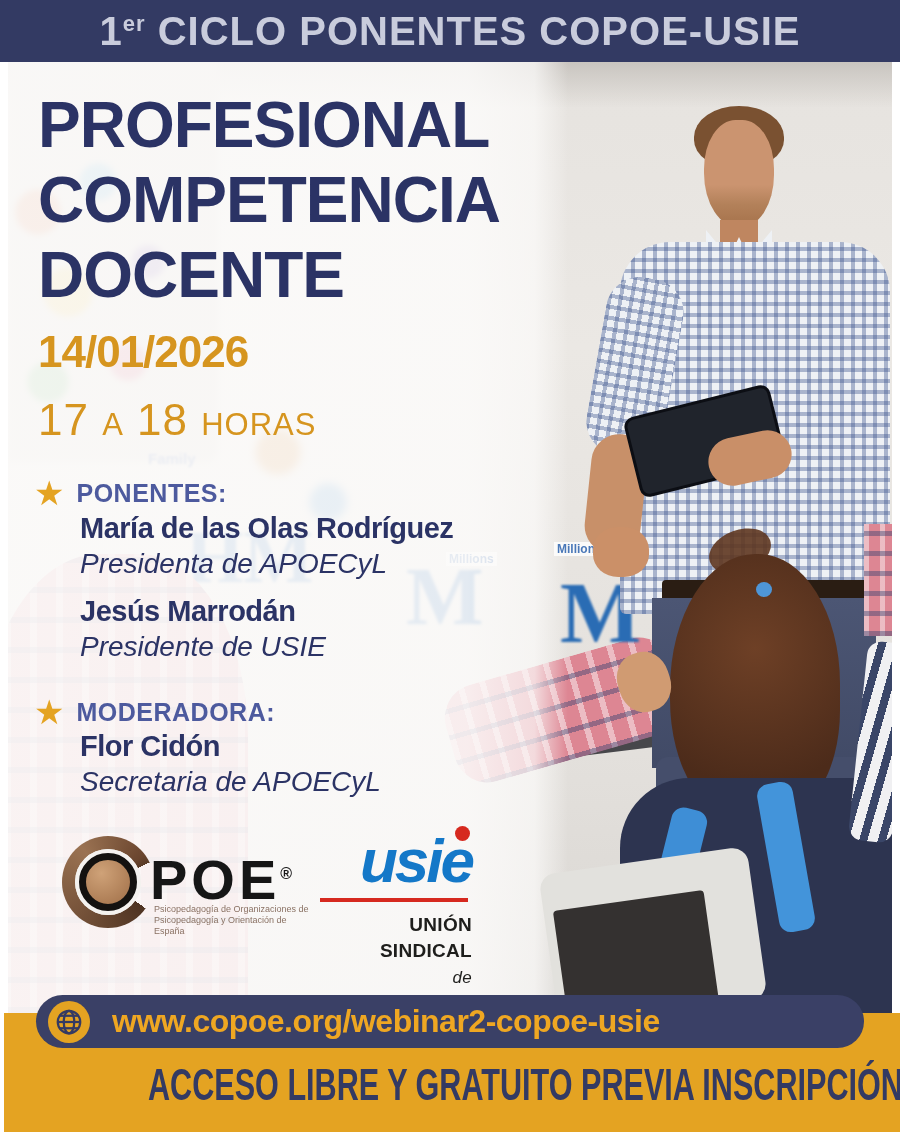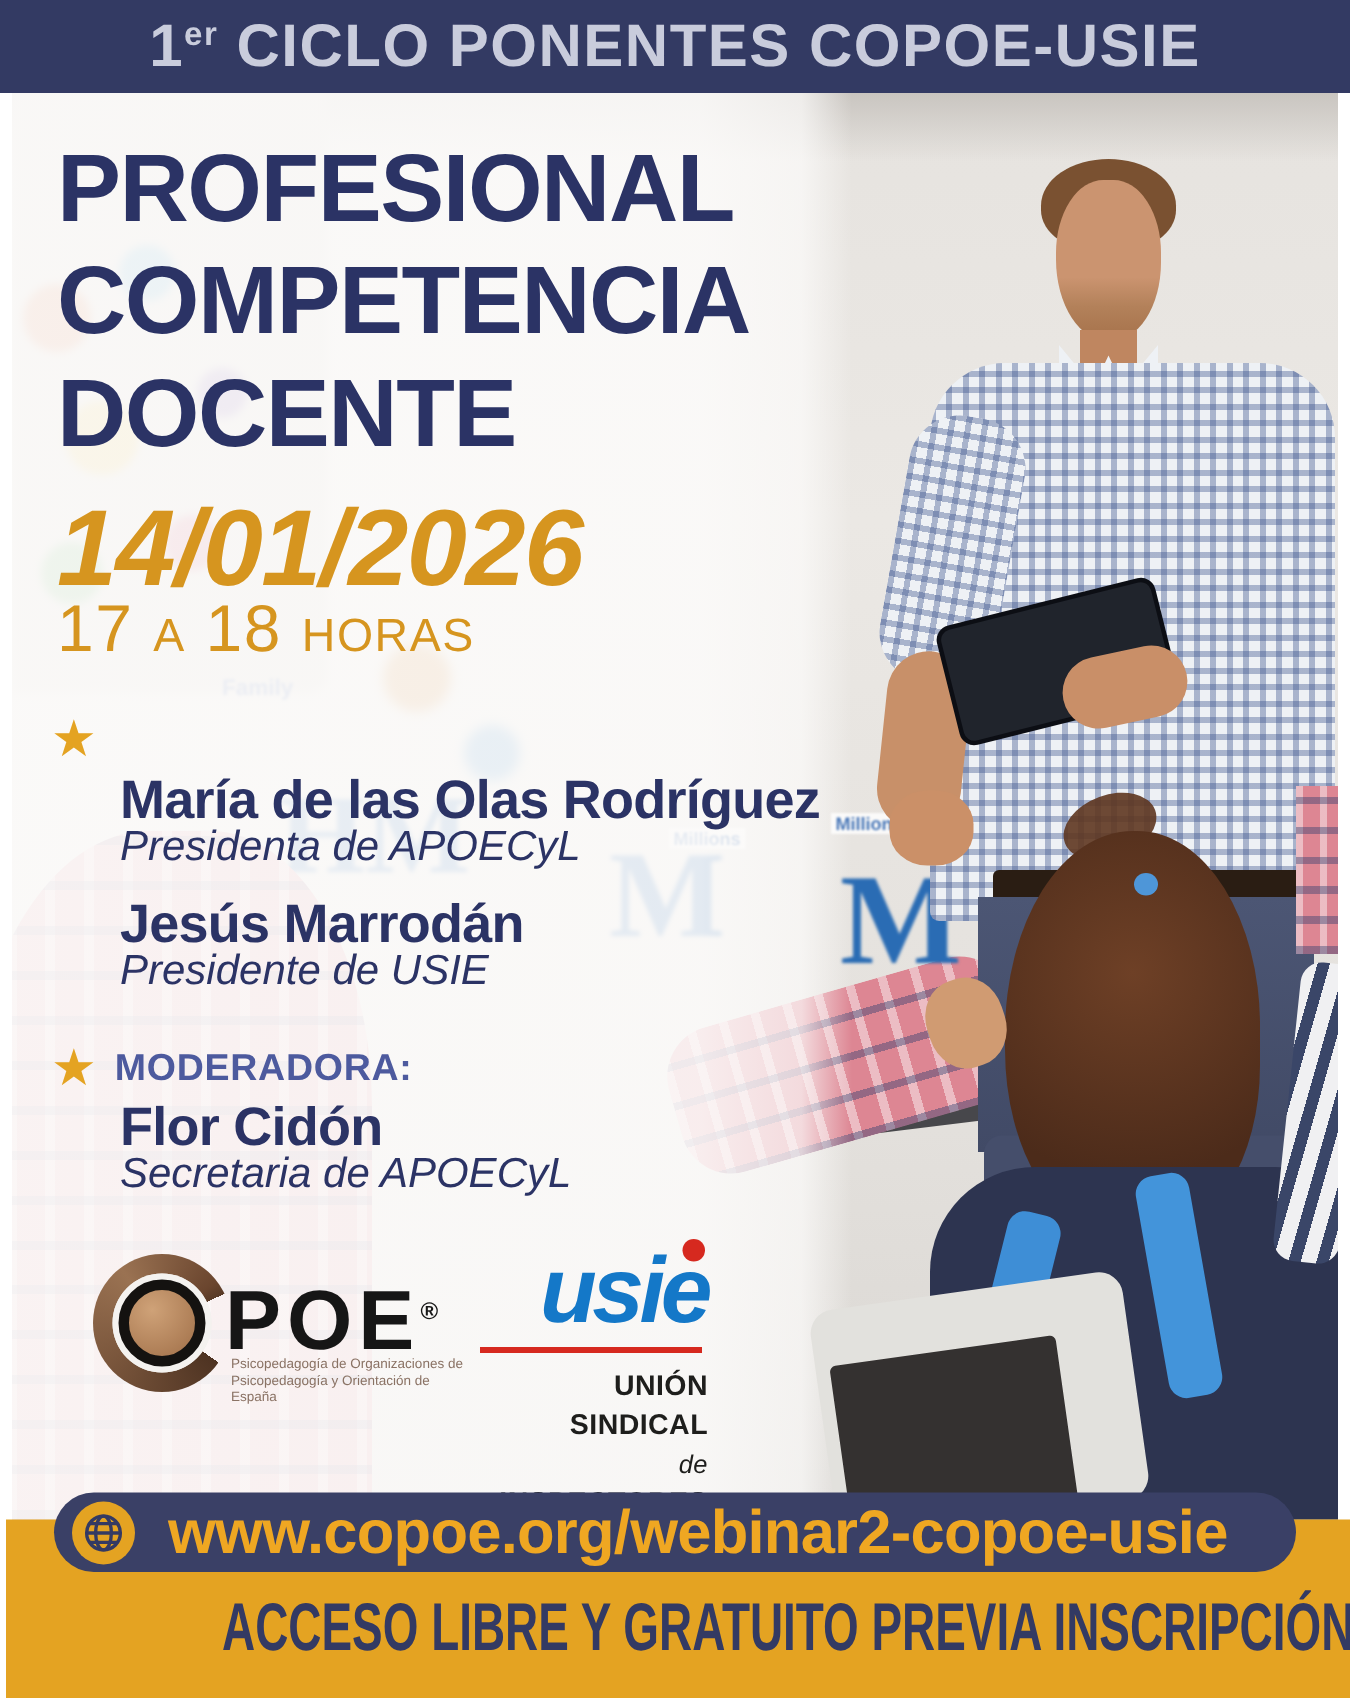--- a/index.html
+++ b/index.html
@@ -101,27 +101,27 @@
                  repeating-linear-gradient(90deg,rgba(255,255,255,.45) 0 5px,transparent 5px 16px),#dd8693;}
   .sleeve-hand{left:610px;top:590px;width:52px;height:60px;border-radius:45%;transform:rotate(-18deg);background:#d09b72;}
 
   
   .content{position:absolute;left:0;top:62px;width:900px;height:951px;pointer-events:none;}
   .content>*{pointer-events:auto;}
   .title{position:absolute;left:38px;top:26px;margin:0;color:var(--navy-text,#2b3365);
          font-size:64px;font-weight:700;line-height:75px;letter-spacing:-1px;}
   .title span{display:block;}
   .date{position:absolute;left:38px;top:268px;color:var(--orange-date,#d6951f);
-        font-size:72px;font-weight:700;letter-spacing:-1px;line-height:1;font-style:italic;}
+        font-size:44px;font-weight:700;letter-spacing:-1px;line-height:1;}
   .time{position:absolute;left:38px;top:336px;color:var(--orange-date,#d6951f);
         font-size:44px;font-weight:500;font-variant:small-caps;letter-spacing:1px;line-height:1;}
   .sec-label{position:absolute;display:flex;align-items:center;gap:12px;}
   .star{font-size:34px;color:var(--orange,#e4a322);line-height:1;}
   .sec-label .lbl{font-size:25px;font-weight:700;letter-spacing:.5px;color:var(--label-blue,#4d5a9e);}
-  .p-name{position:absolute;left:80px;font-size:36px;font-weight:700;letter-spacing:-.5px;color:var(--navy-text,#2c3468);}
+  .p-name{position:absolute;left:80px;font-size:29px;font-weight:700;letter-spacing:-.5px;color:var(--navy-text,#2c3468);}
   .p-role{position:absolute;left:80px;font-size:28px;font-style:italic;color:var(--navy-text,#2c3468);}
 
   
   .copoe{position:absolute;left:62px;top:774px;width:250px;height:120px;}
   .emblem{position:absolute;left:0;top:0;width:92px;height:92px;}
   .c-outer{position:absolute;inset:0;border-radius:50%;
      background:conic-gradient(from 125deg,#4e3322,#7a563c 30%,#9a7252 55%,#6a452e 80%,#583a26 83.3%,transparent 83.3%);}
   .c-outer::after{content:'';position:absolute;inset:13px;border-radius:50%;background:#f0eeeb;}
   .o-ring{position:absolute;inset:17px;border-radius:50%;border:7px solid #141210;
      background:radial-gradient(circle at 35% 30%,#cfa278,#a06f48);box-shadow:0 0 0 4px #f4f2ef;}
@@ -138,21 +138,21 @@
 
   
   .band{position:absolute;left:4px;top:1013px;width:900px;height:119px;background:var(--orange,#e4a322);}
   .band-text{position:absolute;left:0;top:46px;width:900px;text-align:center;white-space:nowrap;
              font-size:45px;font-weight:700;color:var(--navy,#333a63);transform:scaleX(.68);}
   .pill{position:absolute;left:36px;top:995px;width:828px;height:53px;border-radius:27px;
         background:var(--pill-navy,#3a4066);display:flex;align-items:center;}
   .globe{width:42px;height:42px;border-radius:50%;background:var(--orange,#e4a322);margin-left:12px;
          display:flex;align-items:center;justify-content:center;flex:0 0 auto;}
   .globe svg{width:30px;height:30px;}
-  .pill-url{margin-left:22px;font-size:41px;font-weight:700;letter-spacing:-.5px;color:var(--url-orange,#efa722);white-space:nowrap;}
+  .pill-url{margin-left:22px;font-size:32px;font-weight:700;letter-spacing:-.5px;color:var(--url-orange,#efa722);white-space:nowrap;}
 </style>
 </head>
 <body>
 
 <div class="poster">
 
   <header class="banner">
     <span class="banner-text"><span>1</span><sup>er</sup>&nbsp;<span>CICLO PONENTES COPOE-USIE</span></span>
   </header>
 
@@ -206,20 +206,21 @@
     <h1 class="title">
       <span>PROFESIONAL</span>
       <span>COMPETENCIA</span>
       <span>DOCENTE</span>
     </h1>
     <div class="date">14/01/2026</div>
     <div class="time">17 a 18 horas</div>
 
     <div class="sec-label" style="left:34px;top:414px;">
       <span class="star">★</span>
+      <span class="lbl">PONENTES:</span>
     </div>
     <div class="p-name" style="top:450px;">María de las Olas Rodríguez</div>
     <div class="p-role" style="top:486px;">Presidenta de APOECyL</div>
     <div class="p-name" style="top:533px;">Jesús Marrodán</div>
     <div class="p-role" style="top:569px;">Presidente de USIE</div>
 
     <div class="sec-label" style="left:34px;top:633px;">
       <span class="star">★</span>
       <span class="lbl">MODERADORA:</span>
     </div>

